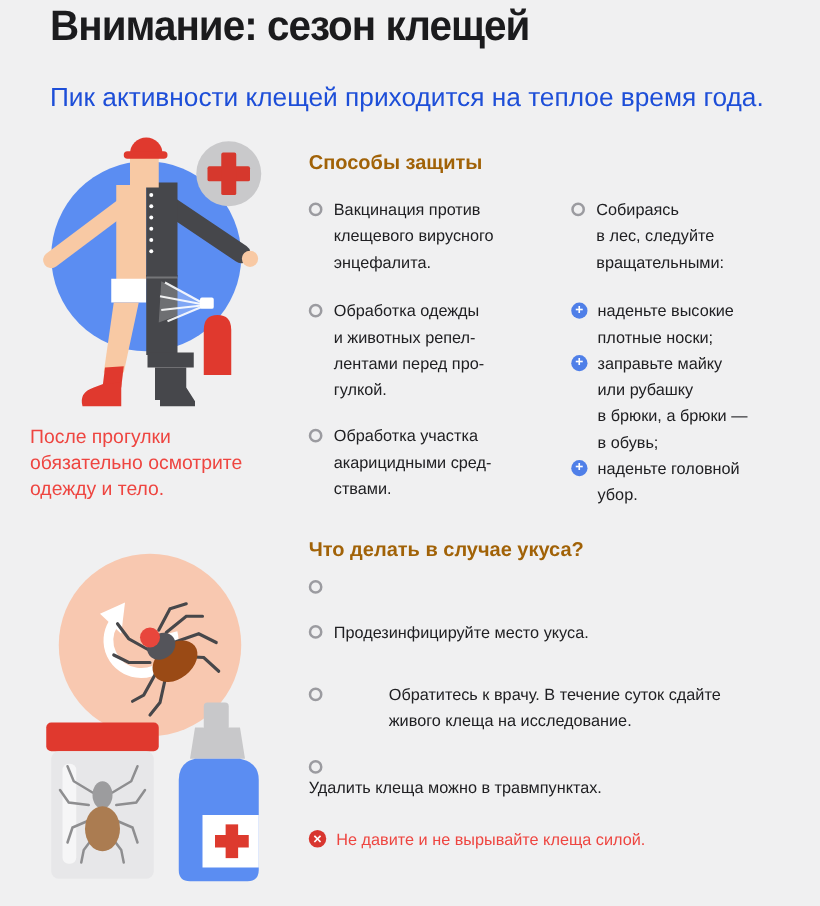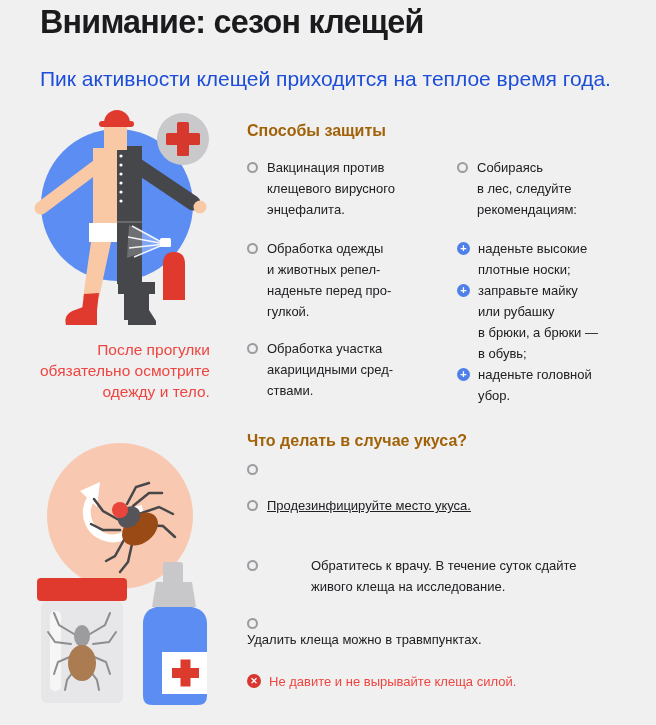--- a/index.html
+++ b/index.html
@@ -8,22 +8,22 @@
     background:#f0f0f1; overflow:hidden;
     font-family:"Liberation Sans", sans-serif; color:#202023;
   }
   .title {
     position:absolute; left:40px; top:2px; margin:0;
     font-size:34px; font-weight:700; letter-spacing:-0.8px; color:#1b1b1d;
     transform:scaleX(.95); transform-origin:left top; white-space:nowrap;
   }
   .subtitle { position:absolute; left:40px; top:67px; margin:0; font-size:21px; color:#1d4ed8; }
   .caution {
-    position:absolute; left:40px; top:339px; margin:0;
-    font-size:15.5px; line-height:21px; color:#ee4540; white-space:pre-line;text-align:right;
+    position:absolute; left:24px; top:339px; margin:0;
+    font-size:15.5px; line-height:21px; color:#ee4540; white-space:pre-line;
   }
   .h2 { position:absolute; margin:0; font-size:16px; font-weight:700; color:#a16207; }
   .h-prot { left:247px; top:122px; }
   .h-bite { left:247px; top:432px; }
   .list { position:absolute; }
   .colA { left:247px; top:157px; width:198px; }
   .colB { left:457px; top:157px; width:199px; }
   .bite { left:247px; top:459px; width:406px; }
   .li { display:flex; align-items:flex-start; }
   .txt { font-size:13px; line-height:21px; white-space:pre-line; color:#202023; }
@@ -39,21 +39,21 @@
   .forb {
     width:14px; height:14px; border-radius:50%; background:#d8362f; color:#fff;
     font-size:9px; font-weight:700; line-height:14px; text-align:center;
     margin:3px 8px 0 0; flex:none;
   }
   .colA .li { margin-bottom:18px; }
   .colA .li:nth-child(2) { margin-bottom:16px; }
   .colB .li { margin-bottom:0; }
   .colB .li.intro { margin-bottom:18px; }
   .bite .li:nth-child(1) { margin-bottom:20px; }
-  .bite .li:nth-child(2) { margin-bottom:39px;text-decoration:underline; }
+  .bite .li:nth-child(2) { margin-bottom:29px; }
   .bite .li:nth-child(3) { margin-bottom:16px;gap:44px; }
   .bite .li:nth-child(4) { margin-bottom:21px;flex-direction:column; }
   .warn .txt { color:#ee4540; }
   .illus-person { position:absolute; left:25px; top:98px; }
   .illus-tick  { position:absolute; left:20px; top:438px; }
 </style>
 </head>
 <body>
 
 <div class="page">
@@ -120,37 +120,37 @@
     <div class="li">
       <span class="ring"></span>
       <span class="txt">Вакцинация против
 клещевого вирусного
 энцефалита.</span>
     </div>
     <div class="li">
       <span class="ring"></span>
       <span class="txt">Обработка одежды
 и животных репел-
-наденьте перед про-
+лентами перед про-
 гулкой.</span>
     </div>
     <div class="li">
       <span class="ring"></span>
       <span class="txt">Обработка участка
 акарицидными сред-
 ствами.</span>
     </div>
   </div>
 
   <div class="list colB">
     <div class="li intro">
       <span class="ring"></span>
       <span class="txt">Собираясь
 в лес, следуйте
-рекомендациям:</span>
+вращательными:</span>
     </div>
     <div class="li">
       <span class="plus">+</span>
       <span class="txt">наденьте высокие
 плотные носки;</span>
     </div>
     <div class="li">
       <span class="plus">+</span>
       <span class="txt">заправьте майку
 или рубашку

